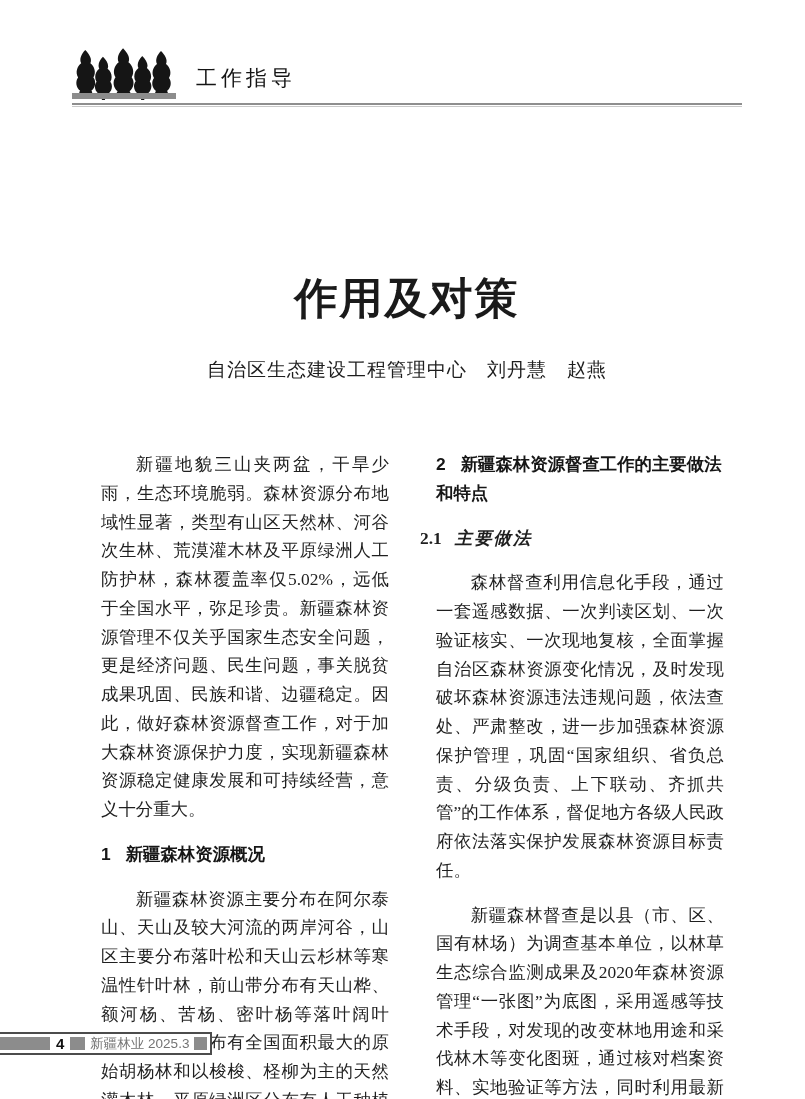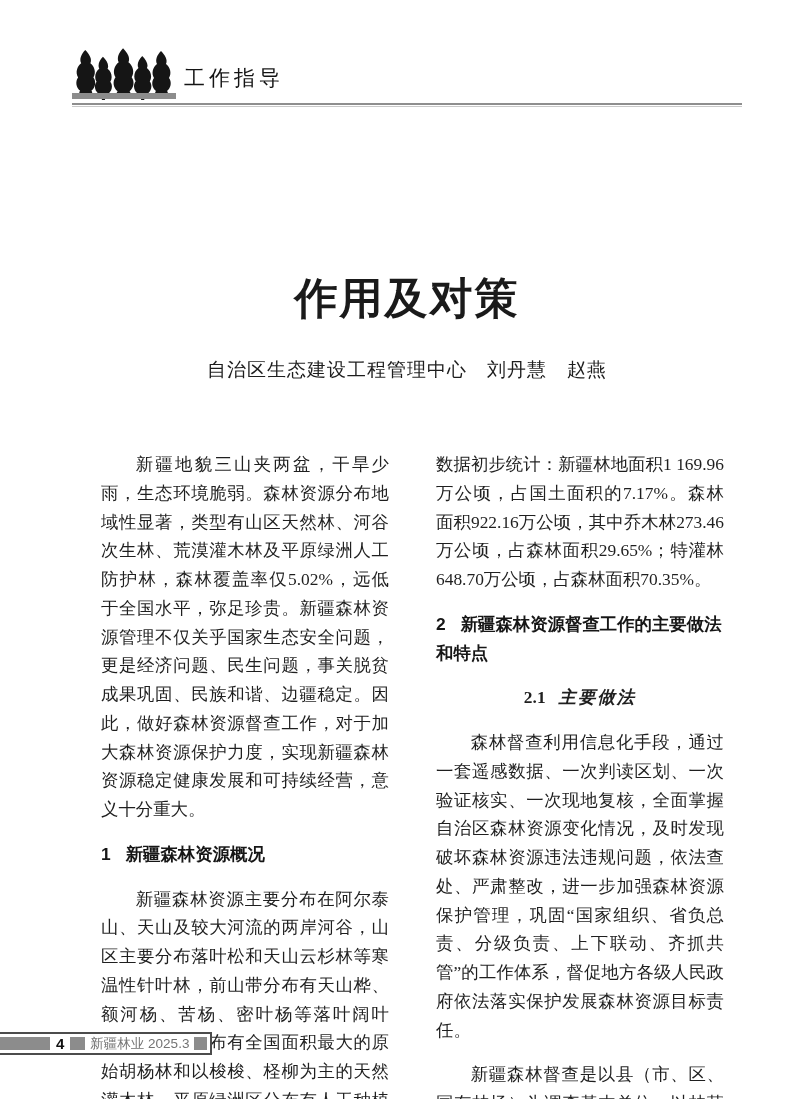--- a/index.html
+++ b/index.html
@@ -4,21 +4,21 @@
 <style>
   html,body{margin:0;padding:0;}
   body{
     width:805px;height:1099px;position:relative;background:#ffffff;
     font-family:"Liberation Serif","DejaVu Serif",serif;color:#1b1b1b;
     overflow:hidden;
   }
   .page-inner{padding:46px 63px 0 72px;}
 
   
-  .page-header{display:flex;align-items:flex-end;height:54px;}
+  .page-header{display:flex;align-items:flex-end;height:54px;gap:12px;}
   .logo{width:106px;height:54px;flex:0 0 auto;}
   .section-label{
     font-family:"Liberation Sans","DejaVu Sans",sans-serif;
     font-size:21px;font-weight:500;letter-spacing:4px;
     margin-left:6px;padding-bottom:8px;color:#141414;
   }
   .header-rule{
     margin-top:3px;height:1px;
     border-top:2px solid #8e8e8e;border-bottom:1px solid #c9c9c9;
   }
@@ -35,21 +35,21 @@
   
   .columns{margin-top:48px;display:flex;gap:15px;padding-left:13px;}
   .col{width:320px;font-size:17.4px;line-height:28.75px;text-align:justify;text-justify:inter-ideograph;color:#1f1f1f;}
   .col p{margin:16px;text-indent:2em;font-family:Liberation Serif, serif;}
   .col p.cont{text-indent:0;}
   .sect-heading{
     margin:16px;font-family:"Liberation Sans","DejaVu Sans",sans-serif;
     font-size:17.4px;line-height:28.75px;font-weight:bold;text-align:left;color:#161616;
   }
   .sect-heading .h-num{margin-right:15px;}
-  .subsect-heading{margin:0;font-size:17.4px;line-height:28.75px;text-align:center;}
+  .subsect-heading{margin:0;font-size:17.4px;line-height:28.75px;text-align:left;}
   .subsect-heading .h-num{font-weight:bold;margin-right:13px;}
   .subsect-heading .h-label{font-style:italic;letter-spacing:2px;}
 
   
   .page-footer{
     position:absolute;left:0;top:1032px;width:212px;height:23px;
     box-sizing:border-box;border:2px solid #4c4c4c;border-left:none;
     display:flex;align-items:center;background:#fff;
   }
   .footer-lead{width:50px;height:13px;background:#8c8c8c;flex:0 0 auto;}
@@ -101,21 +101,20 @@
     <div class="col">
       <p>新疆地貌三山夹两盆，干旱少雨，生态环境脆弱。森林资源分布地域性显著，类型有山区天然林、河谷次生林、荒漠灌木林及平原绿洲人工防护林，森林覆盖率仅5.02%，远低于全国水平，弥足珍贵。新疆森林资源管理不仅关乎国家生态安全问题，更是经济问题、民生问题，事关脱贫成果巩固、民族和谐、边疆稳定。因此，做好森林资源督查工作，对于加大森林资源保护力度，实现新疆森林资源稳定健康发展和可持续经营，意义十分重大。</p>
       <h3 class="sect-heading">
         <span class="h-num">1</span><span>新疆森林资源概况</span>
       </h3>
       <p>新疆森林资源主要分布在阿尔泰山、天山及较大河流的两岸河谷，山区主要分布落叶松和天山云杉林等寒温性针叶林，前山带分布有天山桦、额河杨、苦杨、密叶杨等落叶阔叶林，荒漠区分布有全国面积最大的原始胡杨林和以梭梭、柽柳为主的天然灌木林，平原绿洲区分布有人工种植的杨树、榆树、白蜡等农田牧场防护林和护路林。新疆森林资源在水源涵养、防风固沙、保护农田牧场方面发挥着重要的生态功能。</p>
 
     </div>
 
     <div class="col">
-      <p class="cont">数据初步统计：新疆林地面积1 169.96万公顷，占国土面积的7.17%。森林面积922.16万公顷，其中乔木林273.46万公顷，占森林面积29.65%；特灌林648.70万公顷，占森林面积70.35%。</p>
       <h3 class="sect-heading">
         <span class="h-num">2</span><span>新疆森林资源督查工作的主要做法和特点</span>
       </h3>
       <h4 class="subsect-heading">
         <span class="h-num">2.1</span><span class="h-label">主要做法</span>
       </h4>
       <p>森林督查利用信息化手段，通过一套遥感数据、一次判读区划、一次验证核实、一次现地复核，全面掌握自治区森林资源变化情况，及时发现破坏森林资源违法违规问题，依法查处、严肃整改，进一步加强森林资源保护管理，巩固“国家组织、省负总责、分级负责、上下联动、齐抓共管”的工作体系，督促地方各级人民政府依法落实保护发展森林资源目标责任。</p>
       <p>新疆森林督查是以县（市、区、国有林场）为调查基本单位，以林草生态综合监测成果及2020年森林资源管理“一张图”为底图，采用遥感等技术手段，对发现的改变林地用途和采伐林木等变化图斑，通过核对档案资料、实地验证等方法，同时利用最新遥感影像数据对照前期林地数据库或前期遥感影像，坚持地方全面自查与省级核查和国家抽查的分级质量控制机制，全面掌握森林资源动态变化情况，依法严厉打击违法违规破坏森林资源问题，促进自治区森</p>
     </div>
 

